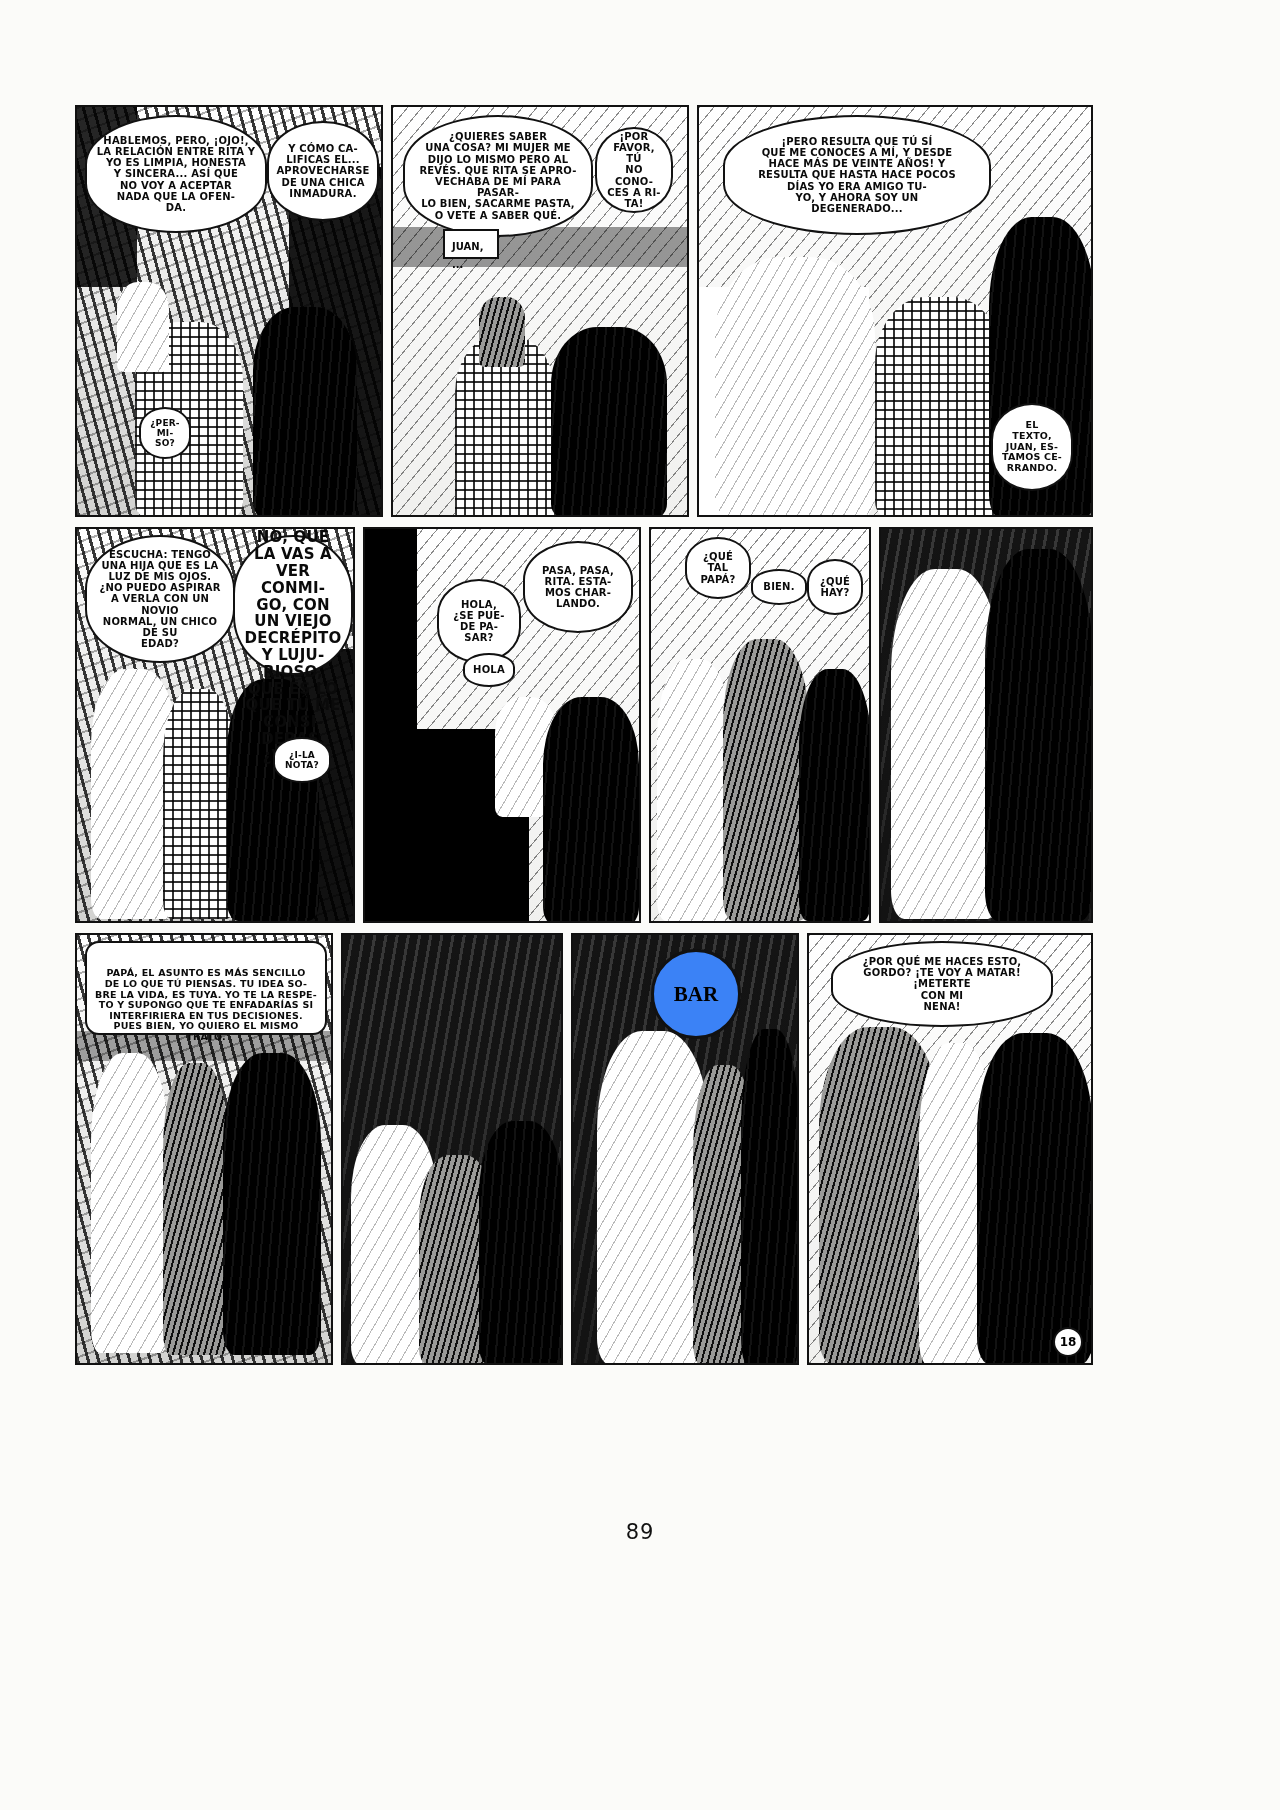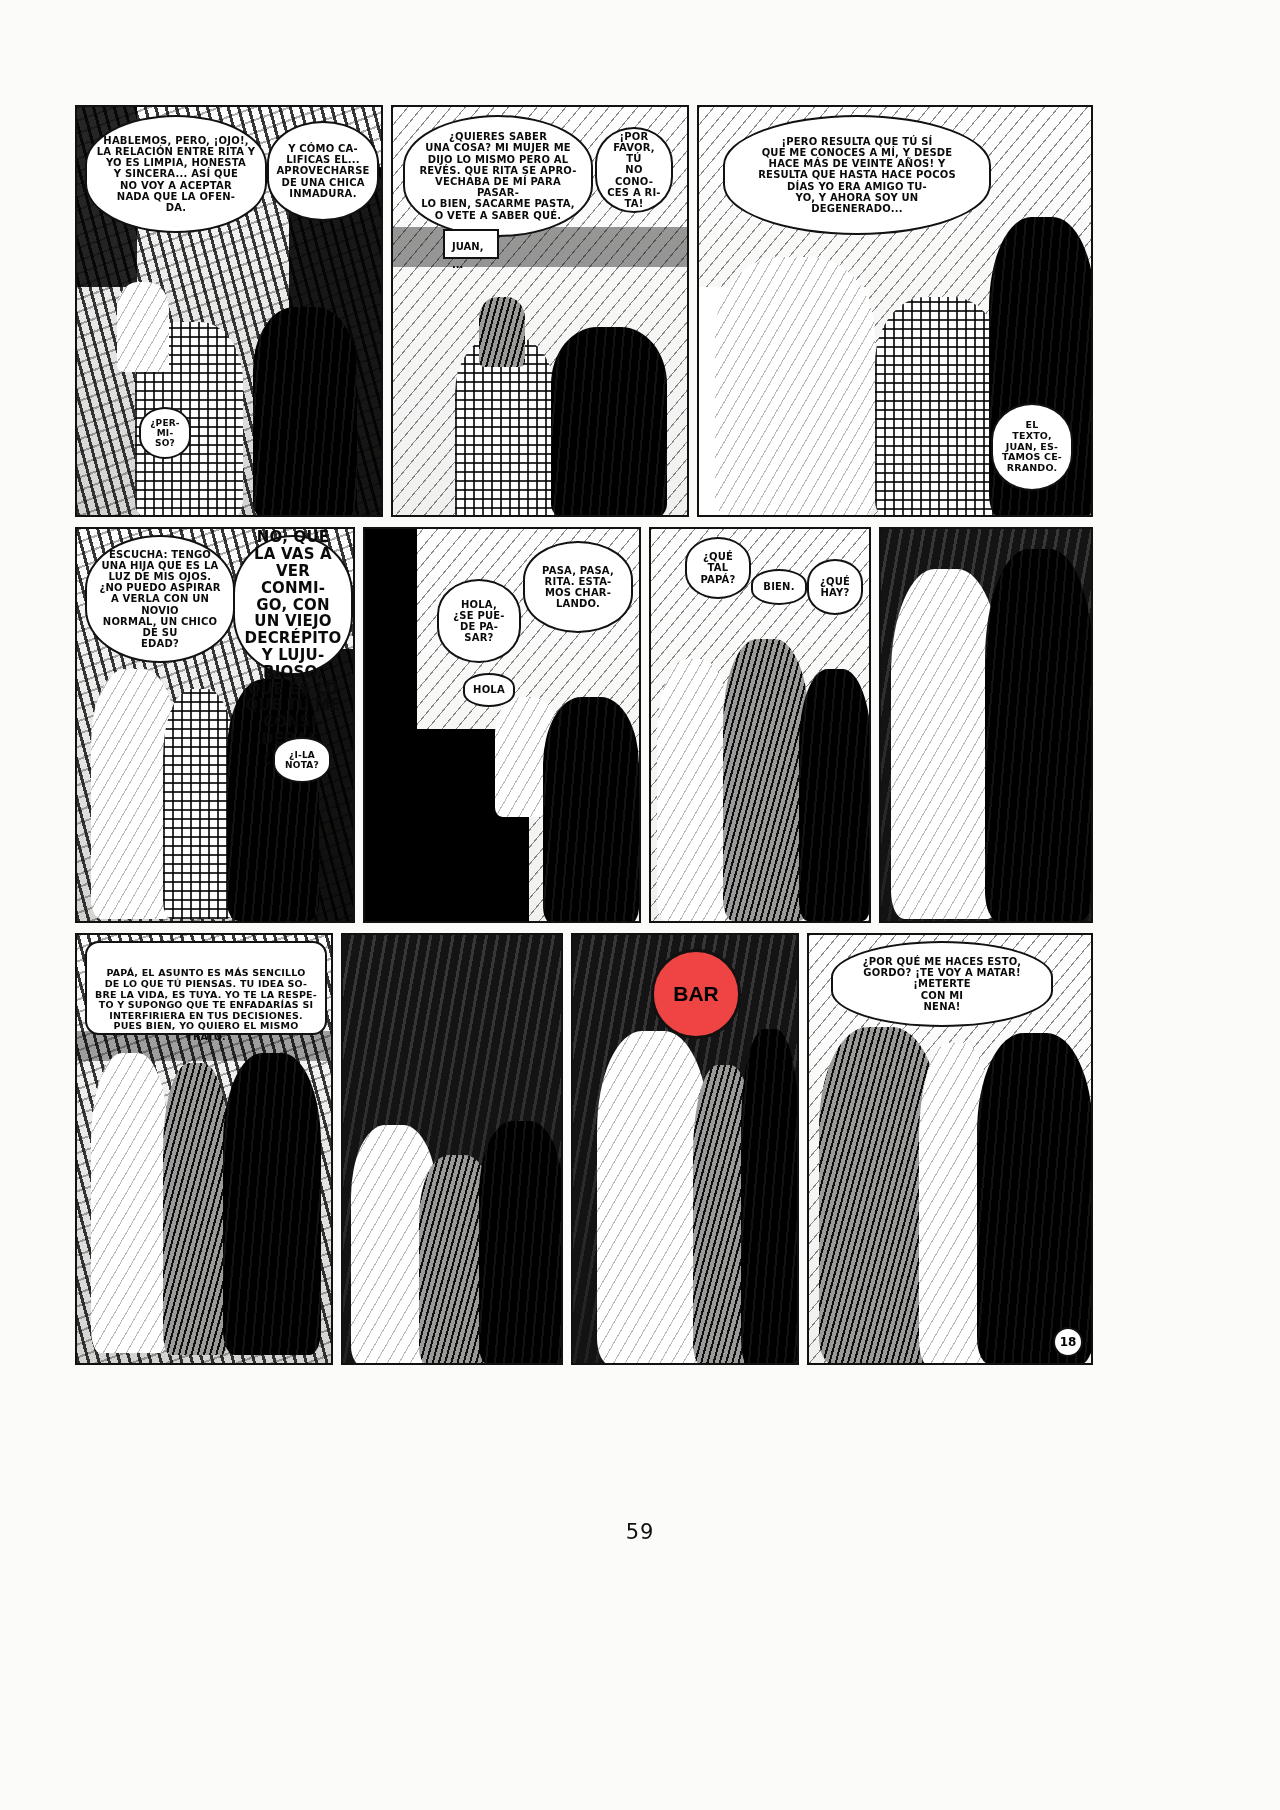--- a/index.html
+++ b/index.html
@@ -166,25 +166,25 @@
     font-weight: 700;
     display: flex;
     align-items: center;
     justify-content: center;
     z-index: 7;
   }
   .logo-circle {
     position: absolute;
     border: 3px solid #111;
     border-radius: 50%;
-    background: #ef4444;
+    background: #3b82f6;
     display: flex;
     align-items: center;
     justify-content: center;
-    font-family: Liberation Sans, sans-serif;
+    font-family: Liberation Serif, serif;
     font-weight: 700;
     z-index: 4;
   }
 </style>
 </head>
 <body>
 
 <div class="page">
 
   <div class="comic-area">
@@ -325,21 +325,21 @@
 ¿SE PUE-
 DE PA-
 SAR?</span>
         </div>
         <div class="balloon" style="left:158px; top:12px; width:110px; height:92px;">
           <span class="txt" style="font-size:10px;">PASA, PASA,
 RITA. ESTA-
 MOS CHAR-
 LANDO.</span>
         </div>
-        <div class="balloon" style="left:98px; top:144px; width:52px; height:34px;">
+        <div class="balloon" style="left:98px; top:124px; width:52px; height:34px;">
           <span class="txt" style="font-size:10px;">HOLA</span>
         </div>
       </div>
 
       <div class="panel" style="left:574px; top:0; width:222px; height:396px;">
         <div class="art light"></div>
         <div class="figure white" style="left:6px;top:130px;width:74px;height:262px;"></div>
         <div class="figure" style="left:72px;top:110px;width:86px;height:282px;"></div>
         <div class="figure black" style="left:148px;top:140px;width:72px;height:252px;"></div>
 
@@ -417,16 +417,16 @@
 
         <div class="panel-number">
           <span>18</span>
         </div>
       </div>
     </div>
 
   </div>
 
   <div class="page-number" style="top:1520px;">
-    <span>59</span>
+    <span>89</span>
   </div>
 
 </div>
 
 </body></html>

